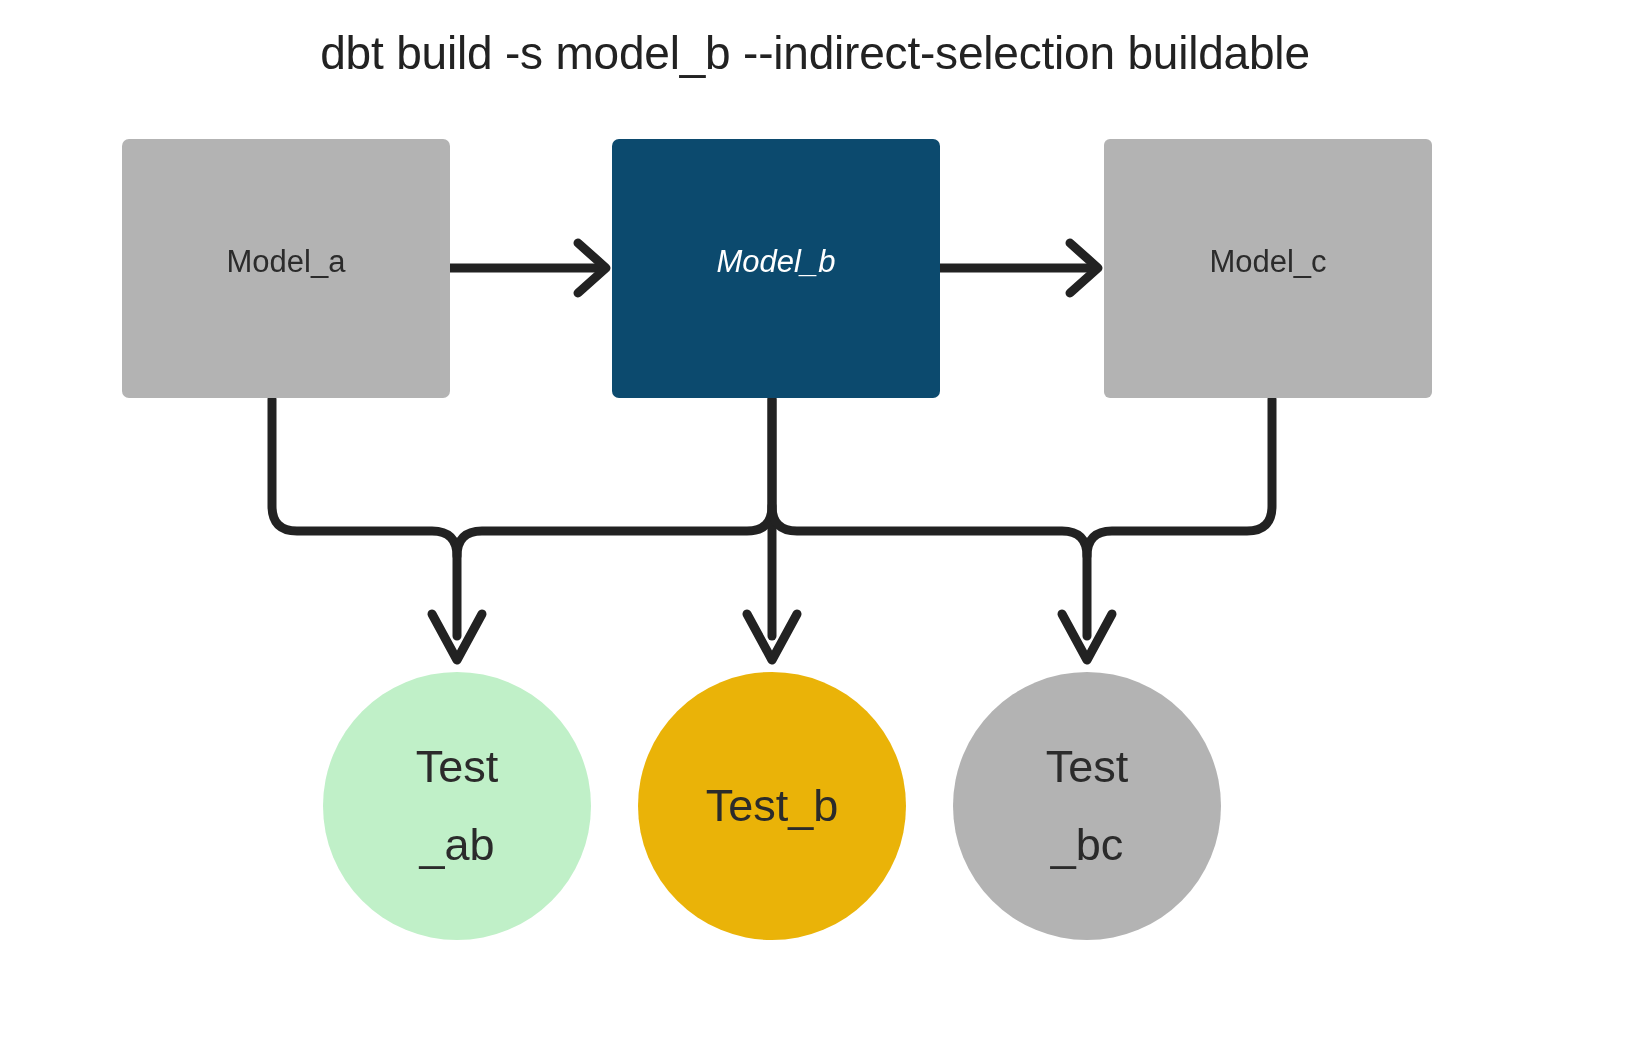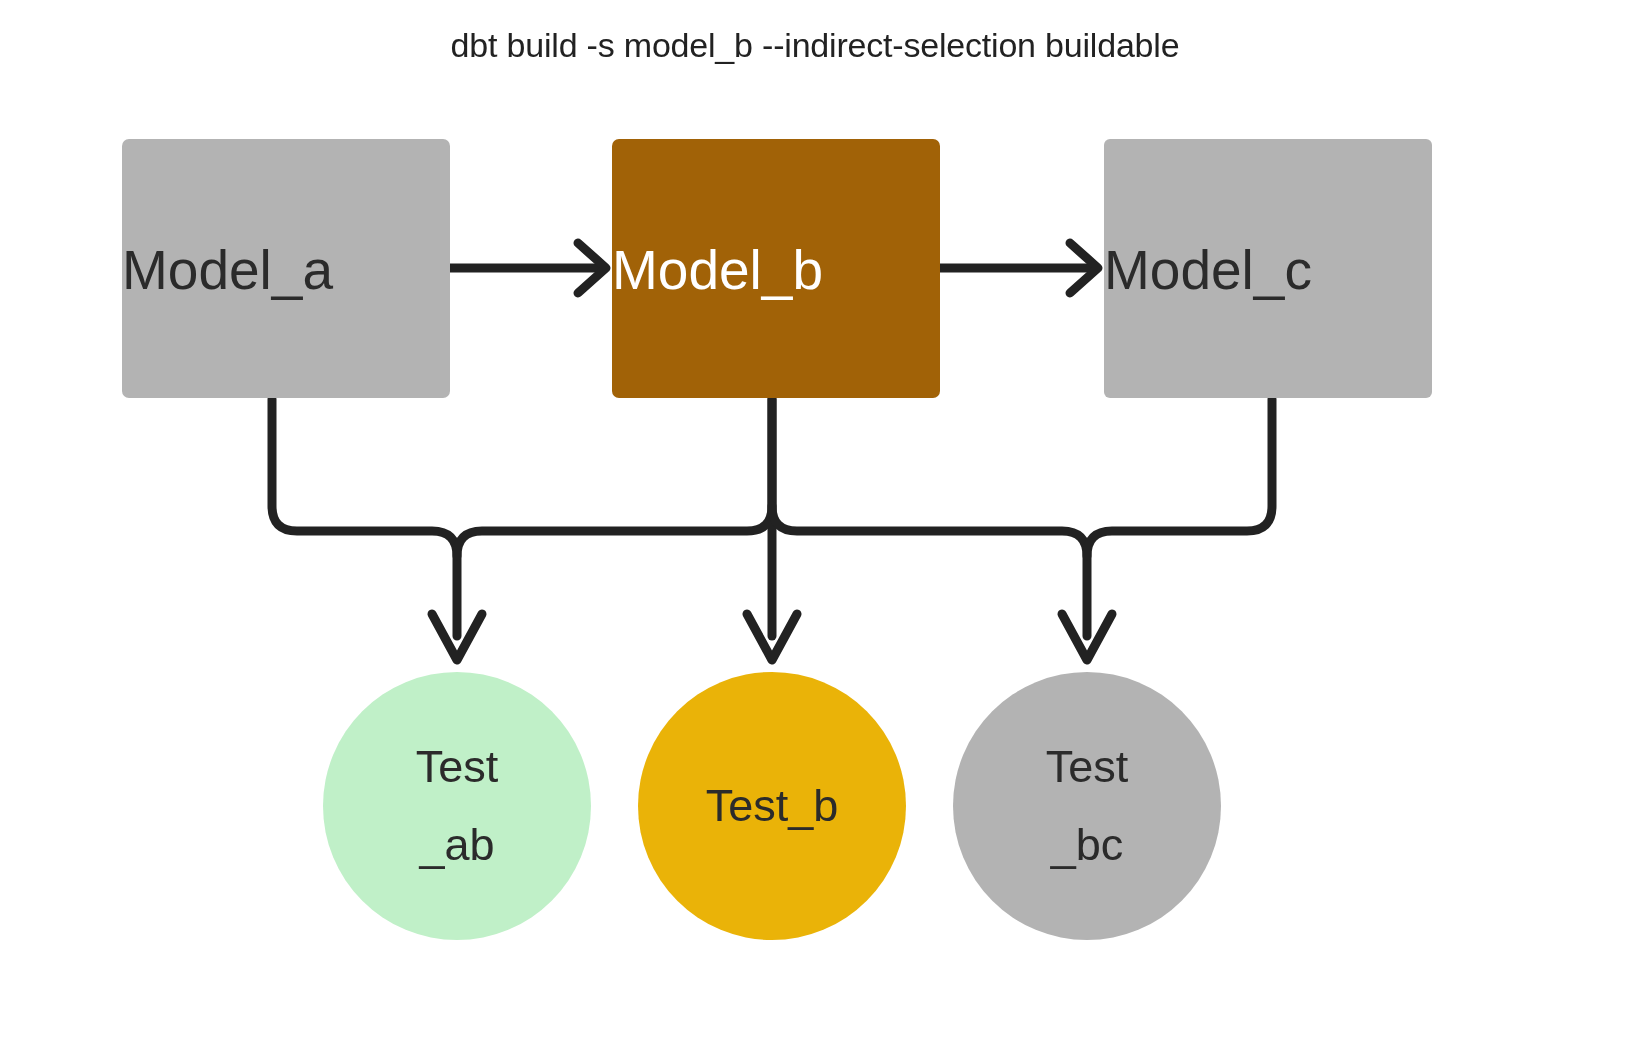--- a/index.html
+++ b/index.html
@@ -27,46 +27,46 @@
     height: 1060px;
     pointer-events: none;
   }
 
   .title {
     position: absolute;
     left: 0;
     top: 26px;
     width: 1630px;
     text-align: center;
-    font-size: 34px;
+    font-size: 46px;
     color: #222222;
     letter-spacing: -0.2px;
     white-space: nowrap;
   }
 
   .node-box {
     position: absolute;
     width: 328px;
     height: 259px;
     border-radius: 7px;
     box-sizing: border-box;
   }
   .node-box .node-label {
     position: absolute;
     left: 0;
     width: 100%;
-    top: 103px;
-    text-align: left;
-    font-size: 55px;
+    top: 95px;
+    text-align: center;
+    font-size: 31px;
     line-height: 56px;
     white-space: nowrap;
   }
 
   #node-model-a { left: 122px; top: 139px; background: #b3b3b3; }
-  #node-model-b { left: 612px; top: 139px; background: #a16207; }
+  #node-model-b { left: 612px; top: 139px; background: #0c4a6e; font-style: italic; }
   #node-model-c { left: 1104px; top: 139px; background: #b3b3b3; border-radius: 6px; }
 
   #node-model-a .node-label,
   #node-model-c .node-label { color: #2b2b2b; }
   #node-model-b .node-label { color: #ffffff; }
 
   .node-circle {
     position: absolute;
     width: 268px;
     height: 268px;

